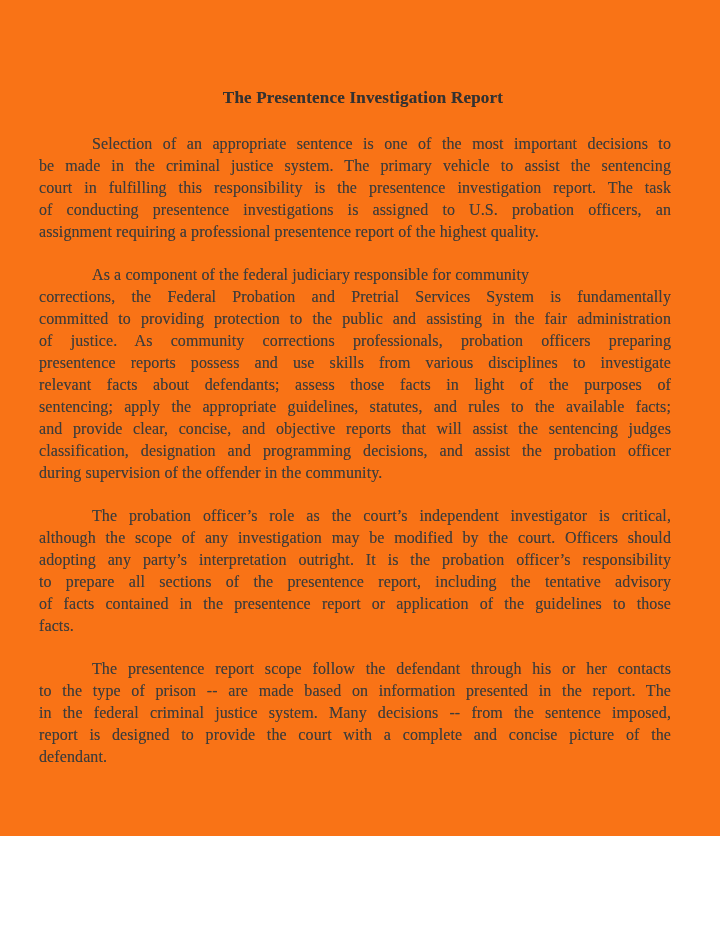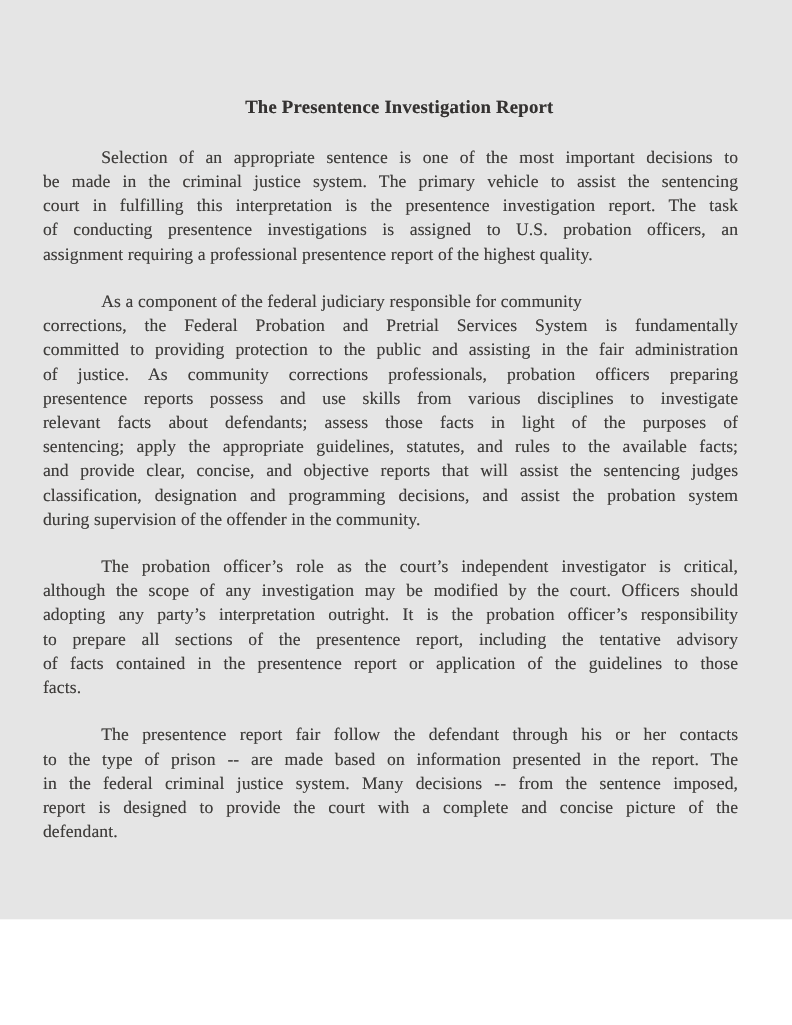--- a/index.html
+++ b/index.html
@@ -4,21 +4,21 @@
 <style>
   html, body {
     margin: 0;
     padding: 0;
     background: #ffffff;
   }
   .page {
     position: relative;
     width: 720px;
     height: 836px;
-    background: #e5e5e5;
+    background: #f97316;
     overflow: hidden;
     font-family: "Liberation Serif", "DejaVu Serif", serif;
   }
   .doc {
     position: absolute;
     top: 87px;
     left: 39px;
     width: 648px;
   }
   .title {
@@ -55,46 +55,46 @@
 </head>
 <body>
 
 <div class="page">
   <div class="doc">
     <div class="title">The Presentence Investigation Report</div>
     <div id="paragraphs">
         <div class="paragraph">
           <div class="line j ind">Selection of an appropriate sentence is one of the most important decisions to</div>
           <div class="line j">be made in the criminal justice system. The primary vehicle to assist the sentencing</div>
-          <div class="line j">court in fulfilling this interpretation is the presentence investigation report. The task</div>
+          <div class="line j">court in fulfilling this responsibility is the presentence investigation report. The task</div>
           <div class="line j">of conducting presentence investigations is assigned to U.S. probation officers, an</div>
           <div class="line">assignment requiring a professional presentence report of the highest quality.</div>
         </div>
         <div class="paragraph">
           <div class="line ind">As a component of the federal judiciary responsible for community</div>
           <div class="line j">corrections, the Federal Probation and Pretrial Services System is fundamentally</div>
           <div class="line j">committed to providing protection to the public and assisting in the fair administration</div>
           <div class="line j">of justice. As community corrections professionals, probation officers preparing</div>
           <div class="line j">presentence reports possess and use skills from various disciplines to investigate</div>
           <div class="line j">relevant facts about defendants; assess those facts in light of the purposes of</div>
           <div class="line j">sentencing; apply the appropriate guidelines, statutes, and rules to the available facts;</div>
           <div class="line j">and provide clear, concise, and objective reports that will assist the sentencing judges</div>
-          <div class="line j">classification, designation and programming decisions, and assist the probation system</div>
+          <div class="line j">classification, designation and programming decisions, and assist the probation officer</div>
           <div class="line">during supervision of the offender in the community.</div>
         </div>
         <div class="paragraph">
           <div class="line j ind">The probation officer’s role as the court’s independent investigator is critical,</div>
           <div class="line j">although the scope of any investigation may be modified by the court. Officers should</div>
           <div class="line j">adopting any party’s interpretation outright. It is the probation officer’s responsibility</div>
           <div class="line j">to prepare all sections of the presentence report, including the tentative advisory</div>
           <div class="line j">of facts contained in the presentence report or application of the guidelines to those</div>
           <div class="line">facts.</div>
         </div>
         <div class="paragraph">
-          <div class="line j ind">The presentence report fair follow the defendant through his or her contacts</div>
+          <div class="line j ind">The presentence report scope follow the defendant through his or her contacts</div>
           <div class="line j">to the type of prison -- are made based on information presented in the report. The</div>
           <div class="line j">in the federal criminal justice system. Many decisions -- from the sentence imposed,</div>
           <div class="line j">report is designed to provide the court with a complete and concise picture of the</div>
           <div class="line">defendant.</div>
         </div>
       </div>
   </div>
 </div>
 
 </body></html>

